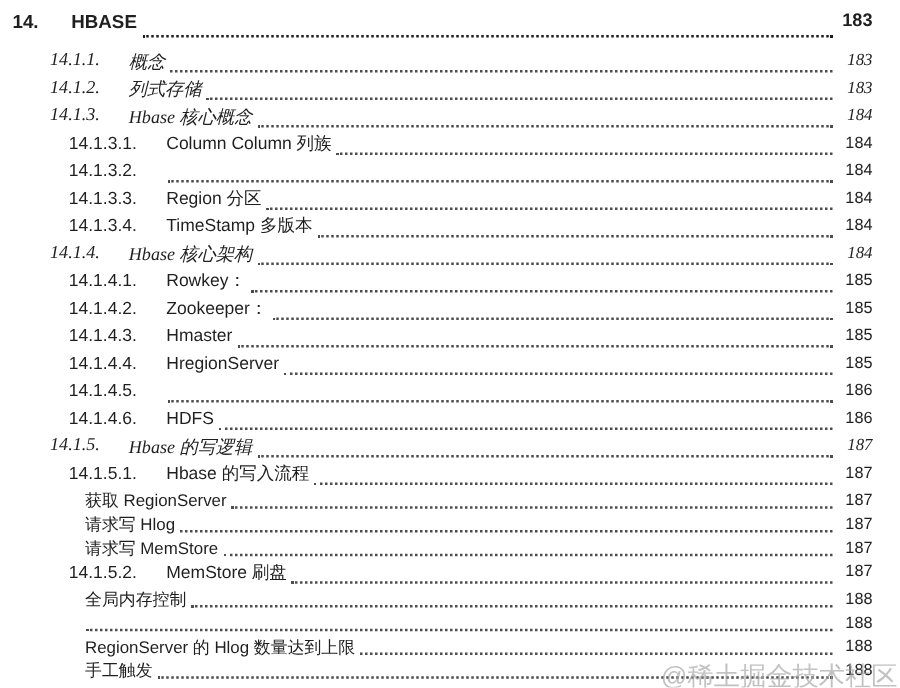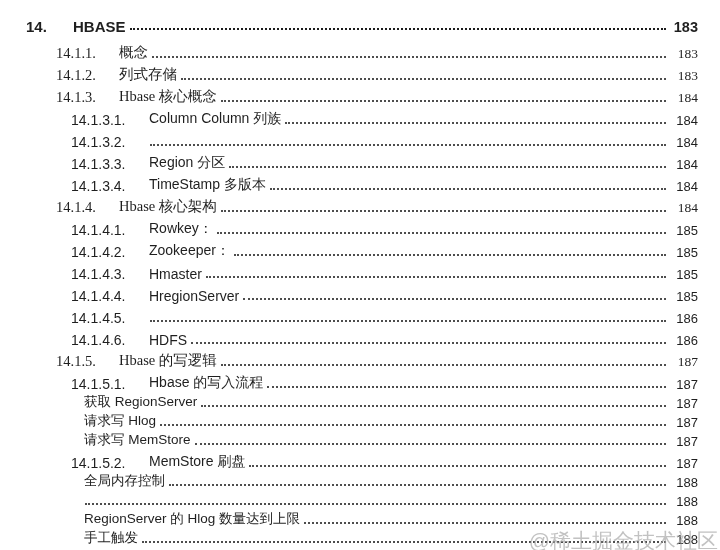--- a/index.html
+++ b/index.html
@@ -14,24 +14,23 @@
   }
   .page {
     position: relative;
     width: 720px;
     height: 550px;
     box-sizing: border-box;
     padding: 9px 22px 0 10px;
   }
   .row {
     display: flex;
-    align-items: flex-end;
+    align-items: flex-start;
     box-sizing: border-box;
     white-space: nowrap;
-    margin-left: 16px;
   }
   .num   { flex: 0 0 auto; }
   .title { flex: 0 0 auto; margin-right: 3px; }
   .dots  {
     flex: 1 1 auto;
     min-width: 8px;
     align-self: flex-end;
     border-bottom: 2px dotted #4d4d4d;
     margin: 0 2px 4px 1px;
     height: 1px;
@@ -46,20 +45,21 @@
     font-weight: 700;
   }
   .row.l1 .num { width: 47px; }
   .row.l1 .dots { border-bottom: 2.5px dotted #1c1c1c; margin-bottom: 5px; }
   .row.l1 .pg { font-size: 14.5px; }
 
   
   .row.l2 {
     height: 22px;
     font-family: "Liberation Serif", serif;
+    font-style: italic;
     font-size: 14.5px;
   }
   .row.l2 { padding-left: 30px; }
   .row.l2 .num { width: 63px; }
   .row.l2 .pg { font-size: 13.5px; }
 
   
   .row.l3 {
     height: 22px;
     font-size: 14px;

